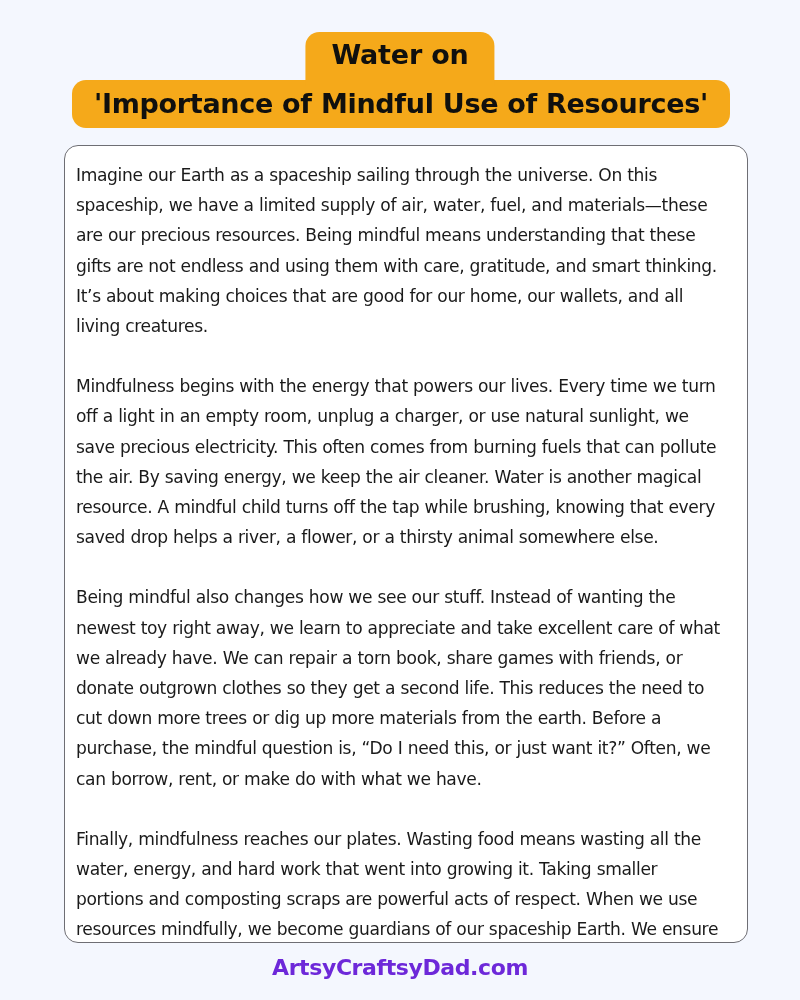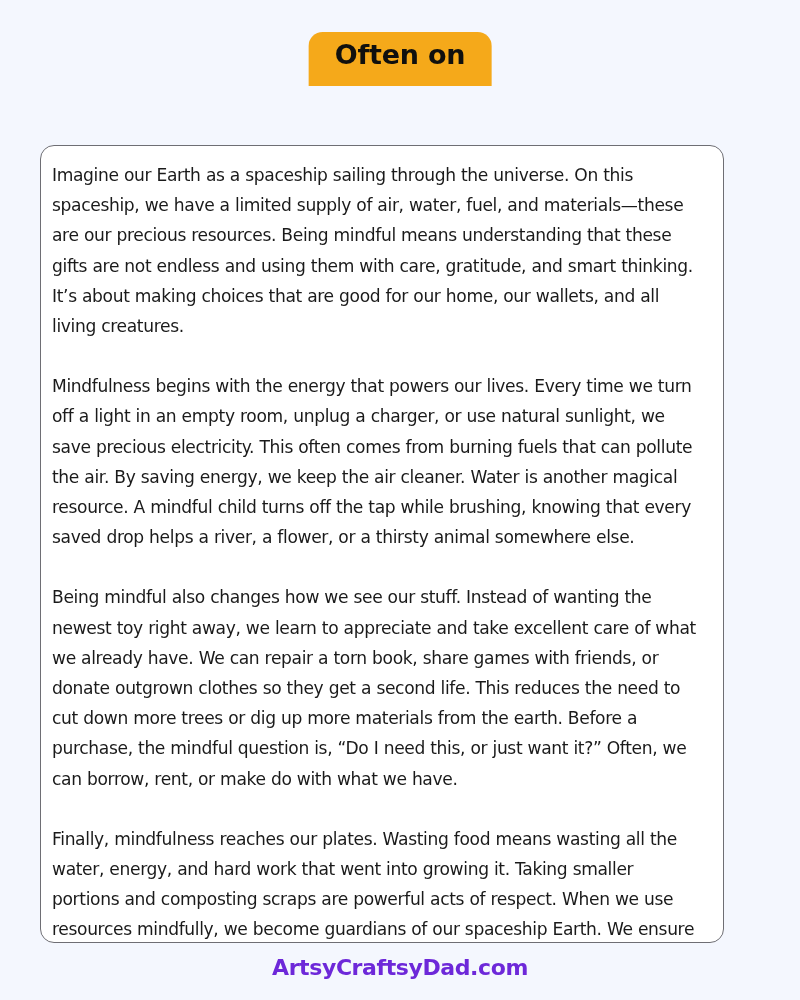--- a/index.html
+++ b/index.html
@@ -64,21 +64,21 @@
     line-height: 30px;
     letter-spacing: -0.3px;
     color: #10100e;
     white-space: nowrap;
     text-align: center;
   }
 
   
   .essay-card {
     position: absolute;
-    left: 40px;
+    left: 64px;
     top: 145px;
     width: 684px;
     height: 798px;
     box-sizing: border-box;
     background: #ffffff;
     border: 1.5px solid #6e6e74;
     border-radius: 14px;
     padding: 14px 18px 14px 11px;
     overflow: hidden;
   }
@@ -113,21 +113,24 @@
     font-size: 22px;
     letter-spacing: -0.4px;
     color: #6d28d9;
   }
 </style>
 </head>
 <body>
 
 <div class="header-wrap">
   <div class="banner-top">
-    <span class="banner-text">Often on</span>
+    <span class="banner-text">Water on</span>
+  </div>
+  <div class="banner-bottom">
+    <span class="banner-text">'Importance of Mindful Use of Resources'</span>
   </div>
 </div>
 
 <div class="essay-card">
   <div class="essay-body">
     <p>Imagine our Earth as a spaceship sailing through the universe. On this spaceship, we have a limited supply of air, water, fuel, and materials—these are our precious resources. Being mindful means understanding that these gifts are not endless and using them with care, gratitude, and smart thinking. It’s about making choices that are good for our home, our wallets, and all living creatures.</p>
     <p>Mindfulness begins with the energy that powers our lives. Every time we turn off a light in an empty room, unplug a charger, or use natural sunlight, we save precious electricity. This often comes from burning fuels that can pollute the air. By saving energy, we keep the air cleaner. Water is another magical resource. A mindful child turns off the tap while brushing, knowing that every saved drop helps a river, a flower, or a thirsty animal somewhere else.</p>
     <p>Being mindful also changes how we see our stuff. Instead of wanting the newest toy right away, we learn to appreciate and take excellent care of what we already have. We can repair a torn book, share games with friends, or donate outgrown clothes so they get a second life. This reduces the need to cut down more trees or dig up more materials from the earth. Before a purchase, the mindful question is, “Do I need this, or just want it?” Often, we can borrow, rent, or make do with what we have.</p>
     <p>Finally, mindfulness reaches our plates. Wasting food means wasting all the water, energy, and hard work that went into growing it. Taking smaller portions and composting scraps are powerful acts of respect. When we use resources mindfully, we become guardians of our spaceship Earth. We ensure its supplies last longer, creating a fairer, greener, and more beautiful world for every child, animal, and plant that calls it home.</p>
   </div>

